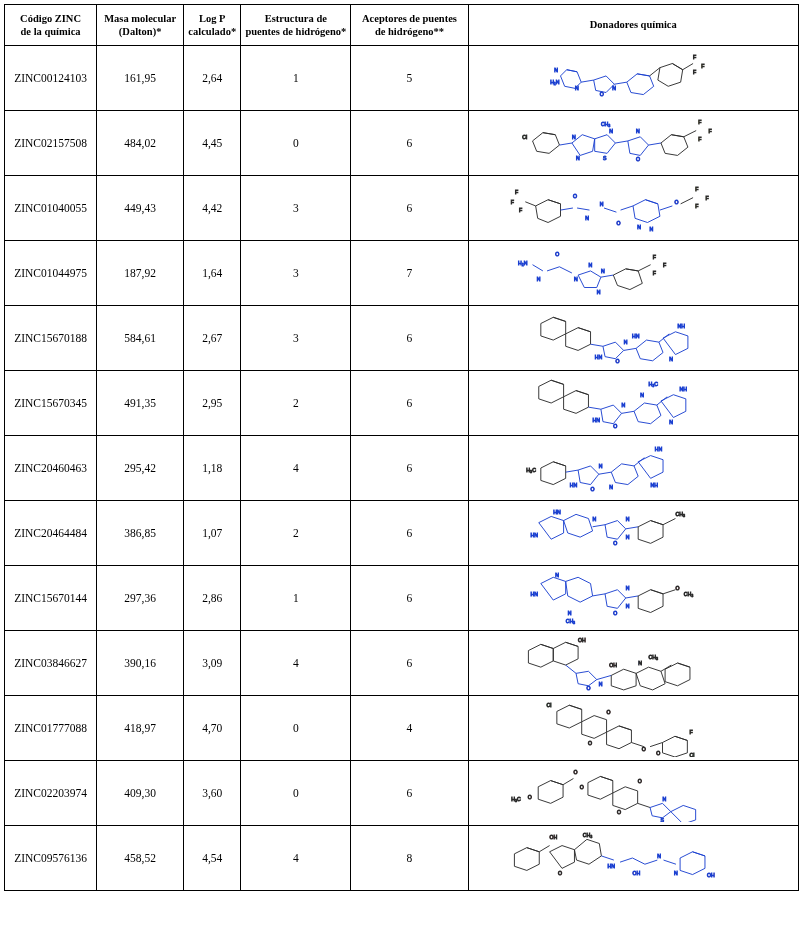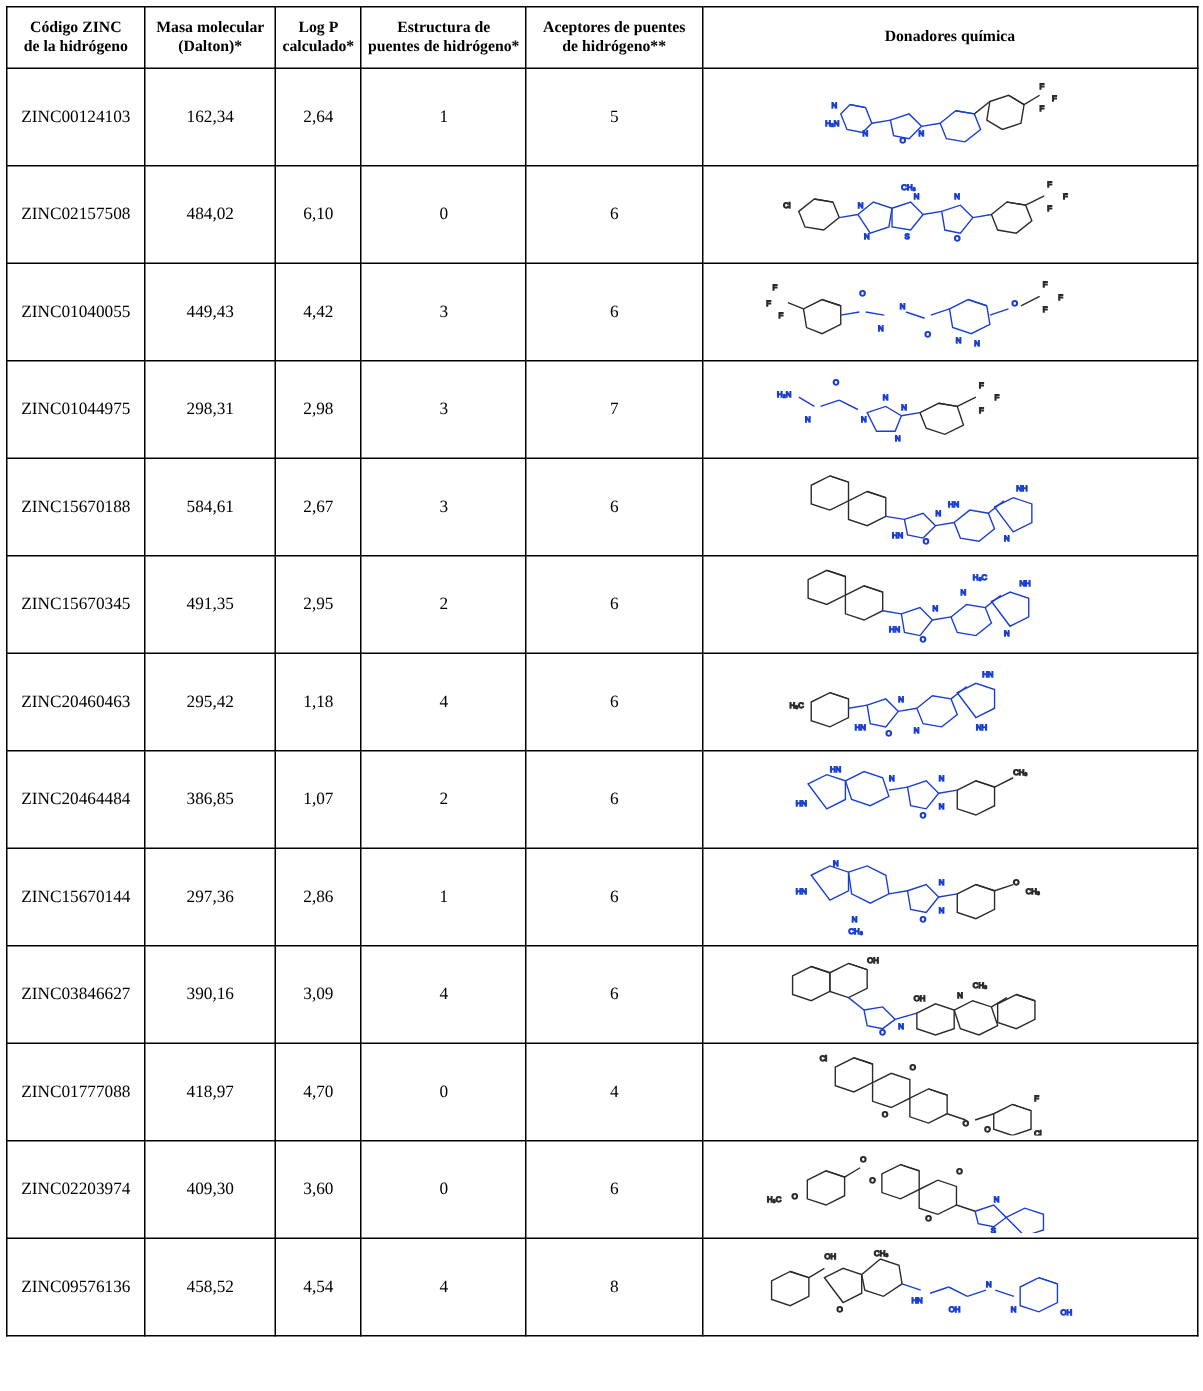--- a/index.html
+++ b/index.html
@@ -88,21 +88,21 @@
         <col class="c-mass">
         <col class="c-logp">
       <col class="c-don">
         <col class="c-acc">
         <col class="c-struct">
     </colgroup>
     <thead>
       <tr>
         <th>
           <div>Código ZINC</div>
-          <div>de la hidrógeno</div>
+          <div>de la química</div>
         </th>
         <th>
           <div>Masa molecular</div>
           <div>(Dalton)*</div>
         </th>
         <th>
           <div>Log P</div>
           <div>calculado*</div>
         </th>
         <th>
@@ -115,21 +115,21 @@
         </th>
         <th>
           <div>Donadores química</div>
         </th>
       </tr>
     </thead>
     <tbody>
 
       <tr>
         <td>ZINC00124103</td>
-        <td>162,34</td>
+        <td>161,95</td>
         <td>2,64</td>
         <td>1</td>
         <td>5</td>
         <td class="struct">
           <div class="struct-wrap">
             <svg viewBox="0 0 200 56" width="210" height="58">
               <g class="bond">
                 <polygon points="30,26 36,20 46,22 50,32 44,38 34,36"></polygon>
                 <polyline points="36,20 46,22"></polyline>
                 <text class="lbl n" x="24" y="22">N</text>
@@ -153,21 +153,21 @@
                 <text class="lbl f" x="158" y="24">F</text>
               </g>
             </svg>
           </div>
         </td>
       </tr>
 
       <tr>
         <td>ZINC02157508</td>
         <td>484,02</td>
-        <td>6,10</td>
+        <td>4,45</td>
         <td>0</td>
         <td>6</td>
         <td class="struct">
           <div class="struct-wrap">
             <svg viewBox="0 0 230 56" width="250" height="58">
               <g class="bondk">
                 <text class="lbl cl" x="8" y="24">Cl</text>
                 <polygon points="18,26 28,18 40,20 44,30 34,38 22,36"></polygon>
                 <polyline points="28,18 40,20"></polyline>
               </g>
@@ -238,22 +238,22 @@
                 <text class="lbl f" x="190" y="20">F</text>
                 <text class="lbl f" x="180" y="28">F</text>
               </g>
             </svg>
           </div>
         </td>
       </tr>
 
       <tr>
         <td>ZINC01044975</td>
-        <td>298,31</td>
-        <td>2,98</td>
+        <td>187,92</td>
+        <td>1,64</td>
         <td>3</td>
         <td>7</td>
         <td class="struct">
           <div class="struct-wrap">
             <svg viewBox="0 0 230 56" width="250" height="58">
               <g class="bond">
                 <text class="lbl n" x="4" y="20">H₂N</text>
                 <polyline points="18,20 28,26"></polyline>
                 <text class="lbl n" x="22" y="36">N</text>
                 <text class="lbl o" x="40" y="12">O</text>

